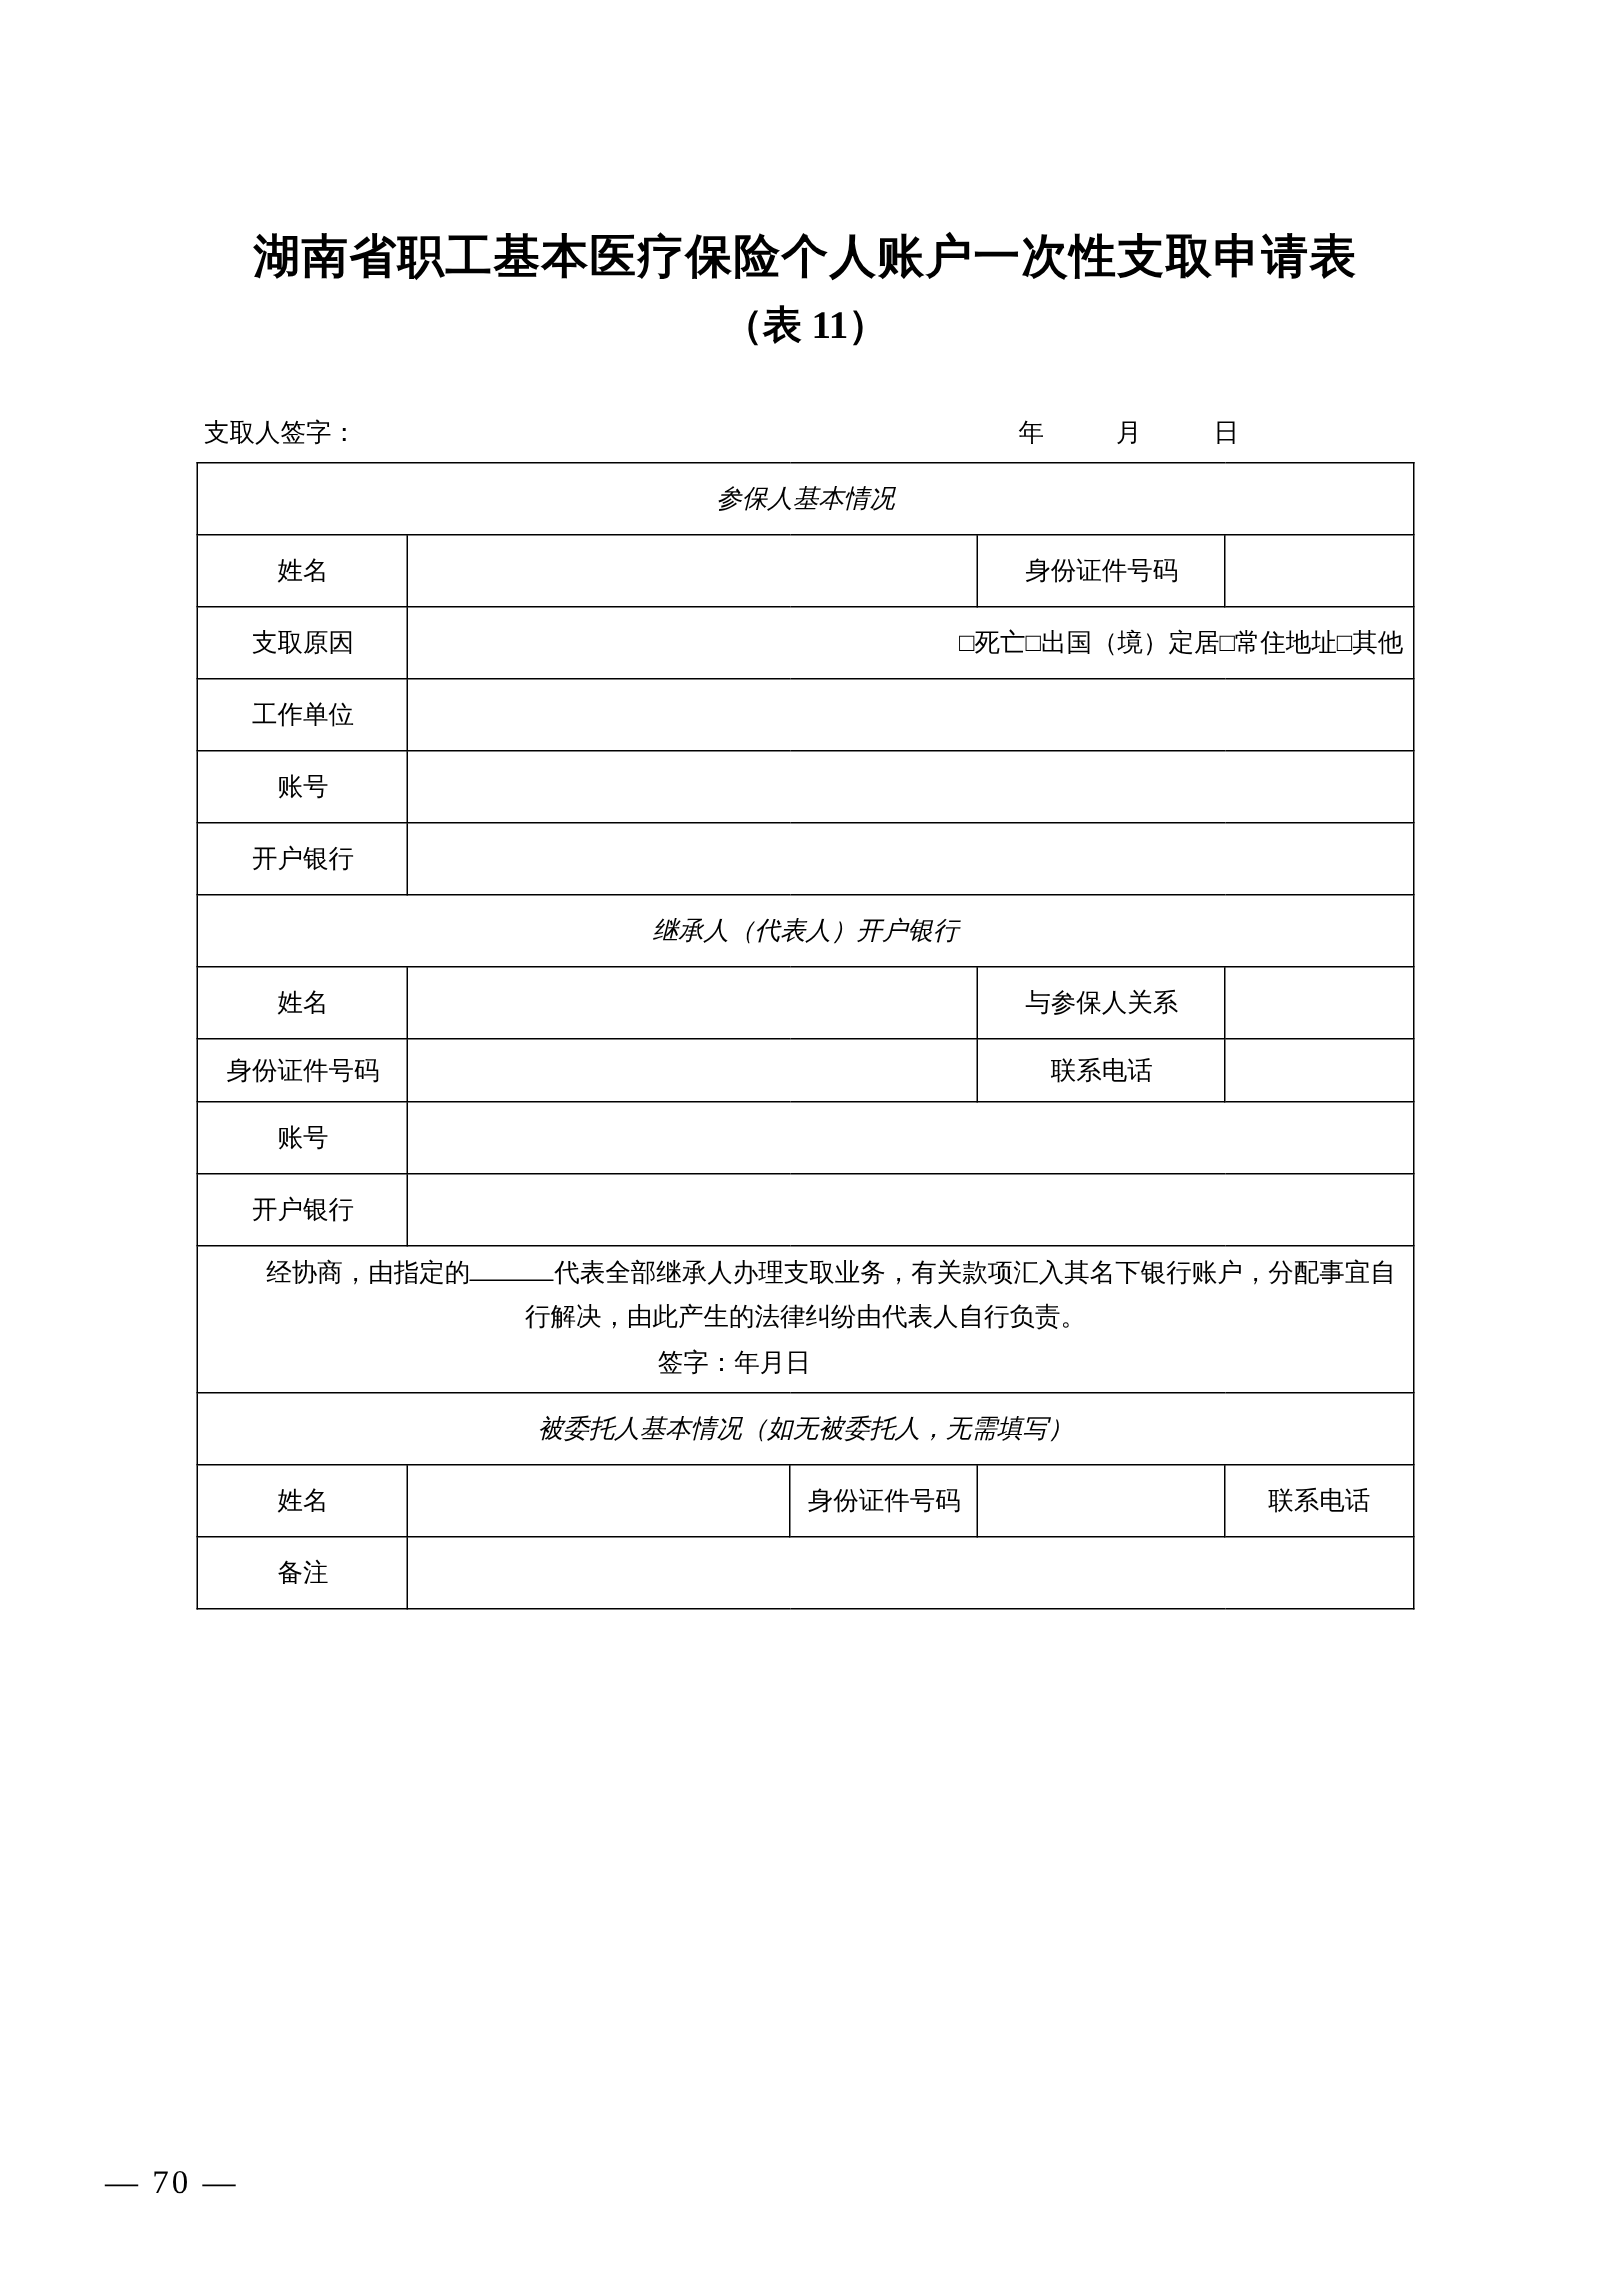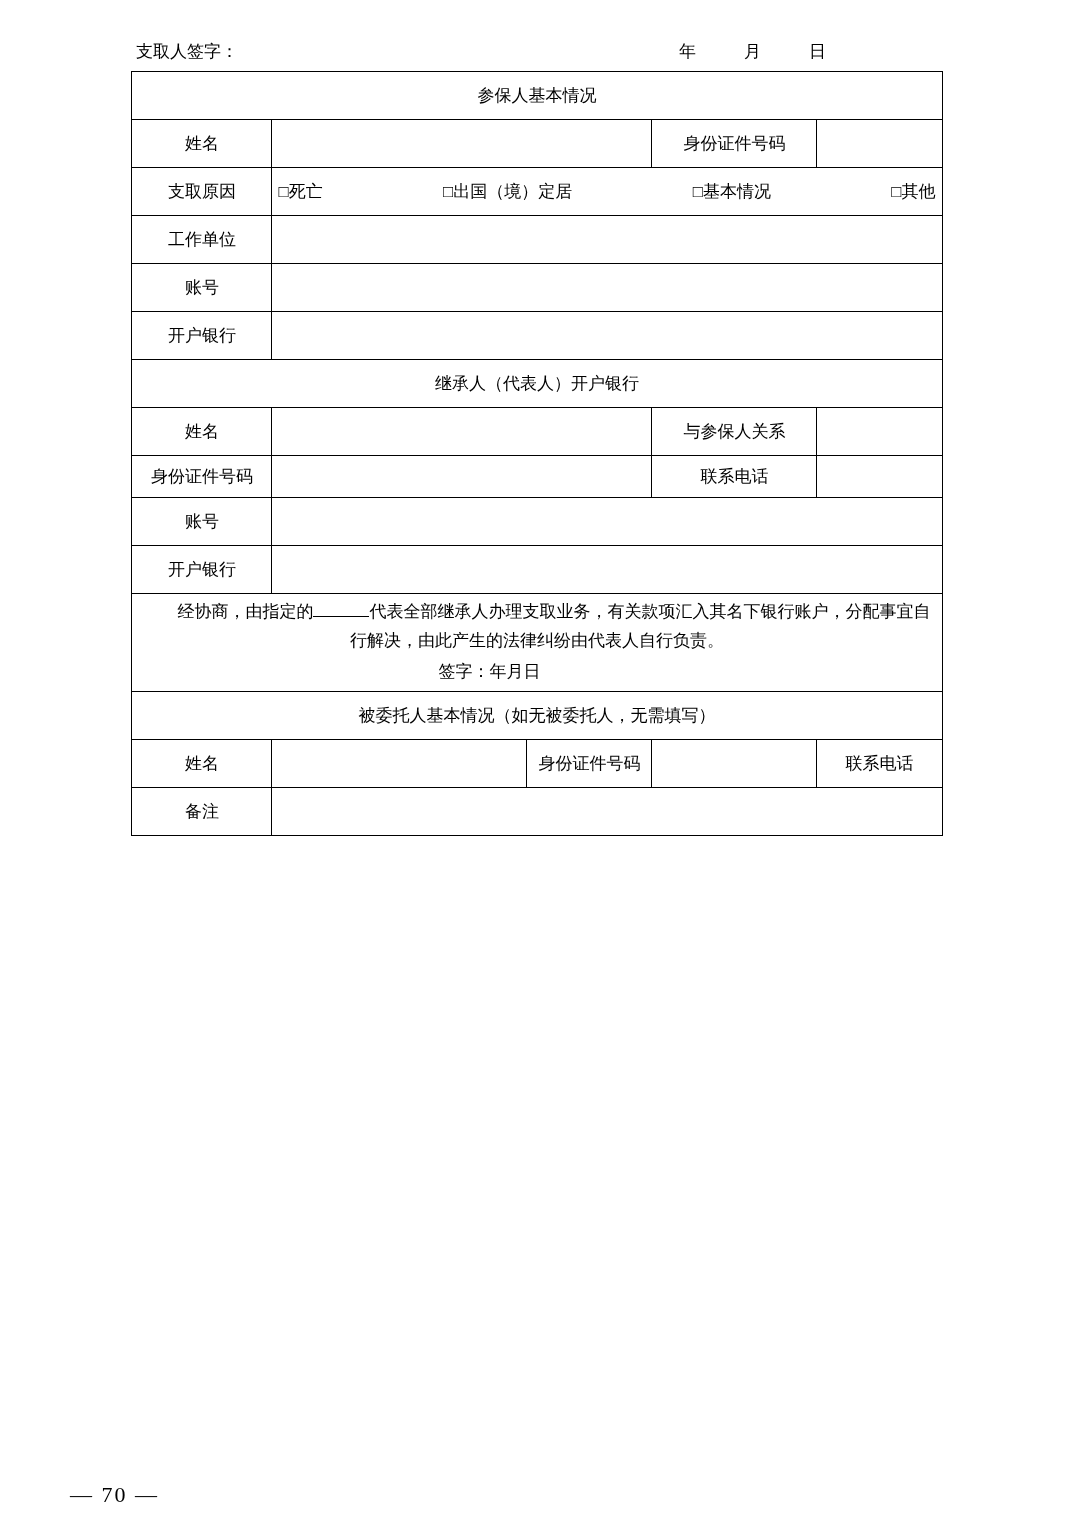--- a/index.html
+++ b/index.html
@@ -67,31 +67,32 @@
     font-size: 17px;
     text-align: center;
     vertical-align: middle;
     padding: 4px 6px;
     height: 48px;
     box-sizing: border-box;
   }
   td.section {
     height: 72px;
     font-size: 17px;
+    font-style: italic;
   }
   td.tall {
     height: 50px;
   }
   td.reason {
     text-align: left;
     padding-left: 0;
   }
   .reason-opts {
     display: flex;
-    justify-content: space-between;
+    justify-content: flex-end;
     align-items: center;
     width: 100%;
     font-size: 17px;
   }
   .opt {
     white-space: nowrap;
   }
   td.note {
     text-align: left;
     padding: 12px 14px 10px 14px;
@@ -124,20 +125,24 @@
     padding-left: 70px;
     font-size: 22px;
     letter-spacing: 2px;
   }
 </style>
 </head>
 <body>
 
 <div class="page">
 
+  <div class="title-block">
+    <div class="title-line1">湖南省职工基本医疗保险个人账户一次性支取申请表</div>
+    <div class="title-line2">（表 11）</div>
+  </div>
 
   <div class="signer-row">
     <span class="signer-label">支取人签字：</span>
     <span class="signer-spacer"></span>
     <span class="date-bits">
       <span>年</span>
       <span>月</span>
       <span>日</span>
     </span>
   </div>
@@ -159,21 +164,21 @@
         <td class="tall" colspan="2"></td>
         <td class="tall">身份证件号码</td>
         <td class="tall"></td>
       </tr>
       <tr>
         <td>支取原因</td>
         <td class="reason" colspan="4">
           <div class="reason-opts">
             <span class="opt">□死亡</span>
             <span class="opt">□出国（境）定居</span>
-            <span class="opt">□基本情况</span>
+            <span class="opt">□常住地址</span>
             <span class="opt">□其他</span>
           </div>
         </td>
       </tr>
       <tr>
         <td>工作单位</td>
         <td colspan="4"></td>
       </tr>
       <tr>
         <td>账号</td>

